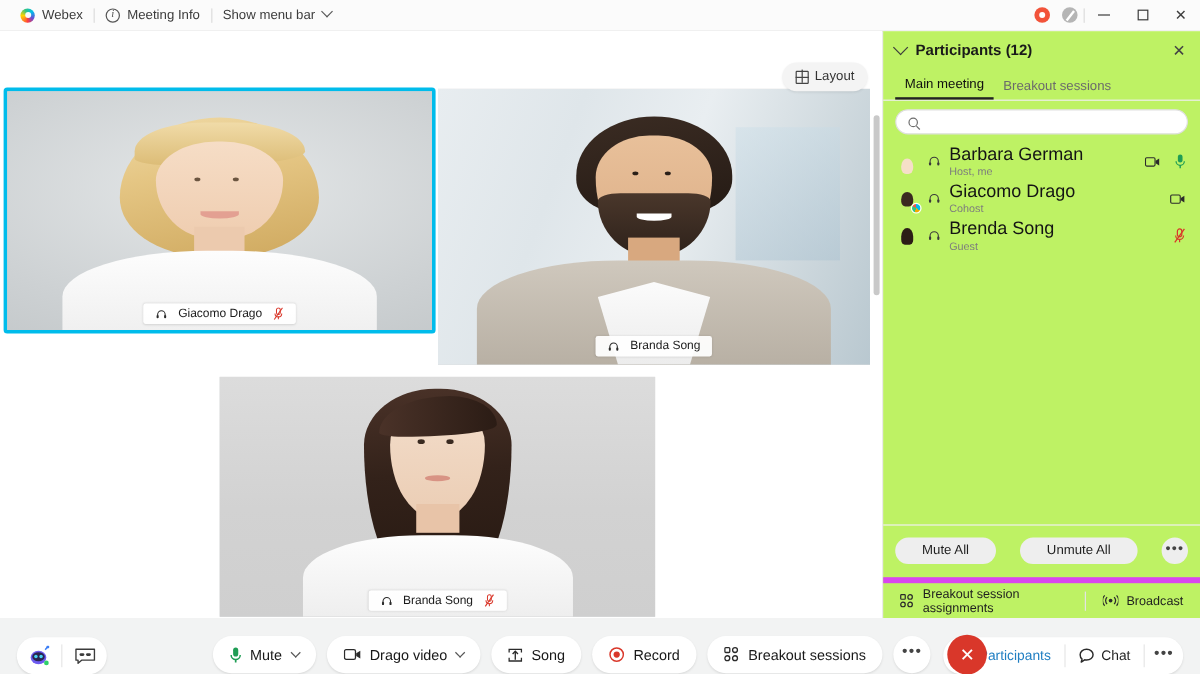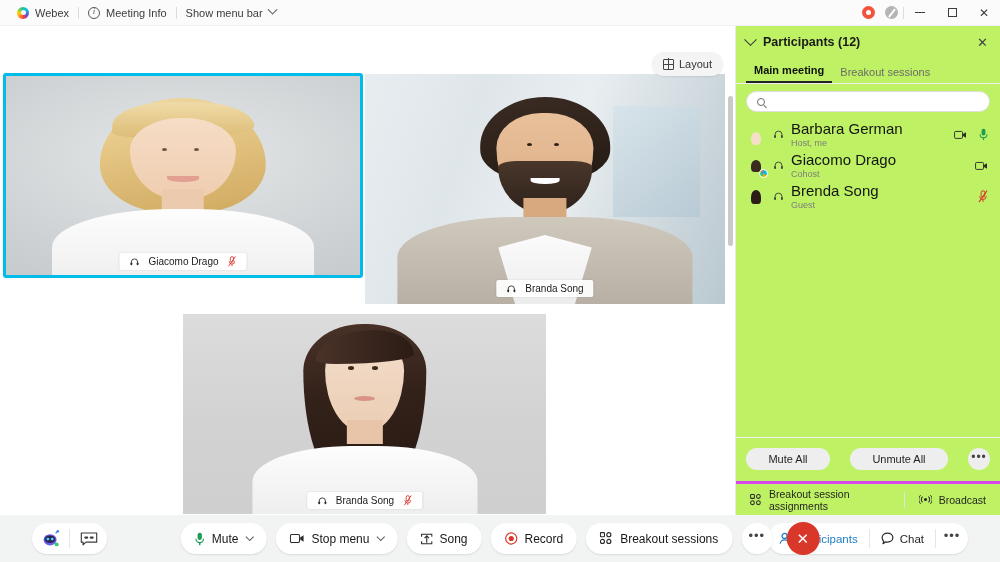--- a/index.html
+++ b/index.html
@@ -275,21 +275,21 @@
 
   .tabs {
     flex: 0 0 26px; height: 26px;
     display: flex; align-items: flex-end;
     padding: 0 10px; border-bottom: 1px solid #eeeeee;
   }
   .tab {
     font-size: 11px; color: #6b6b6b;
     padding: 0 8px 5px 8px;
   }
-  .tab.on { color: #0f0f0f; border-bottom: 2px solid #222; font-weight: bold; }
+  .tab.on { color: #0f0f0f; border-bottom: 2px solid #222; font-weight: normal; }
 
   .search-wrap { padding: 7px 10px 4px 10px; }
   .search-box {
     display: flex; align-items: center; gap: 7px;
     height: 21px; padding: 0 10px;
     border: 1px solid #dfdfdf; border-radius: 11px;
     background: #fff;
   }
   .mag {
     width: 8px; height: 8px; border: 1.3px solid #6d6d6d; border-radius: 50%;
@@ -351,37 +351,37 @@
     font-size: 11px; color: #1f1f1f;
   }
   .round-more {
     flex: 0 0 22px; width: 22px; height: 22px; border-radius: 50%;
     background: #eeeeee; display: flex; align-items: center; justify-content: center;
     font-size: 12px; color: #444; letter-spacing: 1px; padding-bottom: 5px;
   }
   .panel-foot {
     flex: 0 0 34px; height: 34px;
     display: flex; align-items: center;
-    border-top: 3px solid #d946ef;
+    border-top: 5px solid #d946ef;
     padding: 0 8px; gap: 8px;
   }
   .foot-item {
     display: flex; align-items: center; gap: 7px;
     font-size: 10.5px; color: #1f1f1f; padding: 0 6px;
   }
   .foot-sep { width: 1px; height: 16px; background: #e3e3e3; }
   .breakico { width: 12px; height: 12px; flex: 0 0 12px; }
   .bcastico { width: 13px; height: 11px; flex: 0 0 13px; }
 
   
   .controlbar {
     flex: 0 0 47px; height: 47px;
     background: #f2f3f3;
-    display: flex; align-items: center;
-    padding: 0 32px; position: relative;
+    display: flex; align-items: flex-end;
+    padding: 0 14px; position: relative;
   }
   .cb-left { display: flex; align-items: center; }
   .cb-leftgroup {
     display: flex; align-items: center;
     background: #fff; border-radius: 16px; height: 31px;
     box-shadow: 0 1px 2px rgba(0,0,0,.10);
     overflow: hidden;
   }
   .cb-ic { width: 37px; height: 31px; display: flex; align-items: center; justify-content: center; }
   .cb-vsep { width: 1px; height: 19px; background: #e6e6e6; }
@@ -739,21 +739,21 @@
         </svg>
         <span>Mute</span>
         <span class="caret"></span>
       </div>
 
       <div class="cbtn">
         <svg class="vidico" viewBox="0 0 18 13">
           <rect x="0.8" y="1.6" width="11" height="9.6" rx="1.6" fill="none" stroke="#2b2b2b" stroke-width="1.3"></rect>
           <path d="M12.5 5.2 L16.6 2.6 v7.8 L12.5 7.8 z" fill="#2b2b2b"></path>
         </svg>
-        <span>Stop menu</span>
+        <span>Drago video</span>
         <span class="caret"></span>
       </div>
 
       <div class="cbtn">
         <svg class="shareico" viewBox="0 0 14 14">
           <path d="M1 4.4V1.4h12v3" fill="none" stroke="#2b2b2b" stroke-width="1.3"></path>
           <path d="M1 9.6v3h12v-3" fill="none" stroke="#2b2b2b" stroke-width="1.3"></path>
           <line x1="7" y1="11.4" x2="7" y2="3.4" stroke="#2b2b2b" stroke-width="1.3"></line>
           <path d="M4.4 5.9 7 3.2l2.6 2.7" fill="none" stroke="#2b2b2b" stroke-width="1.3"></path>
         </svg>

